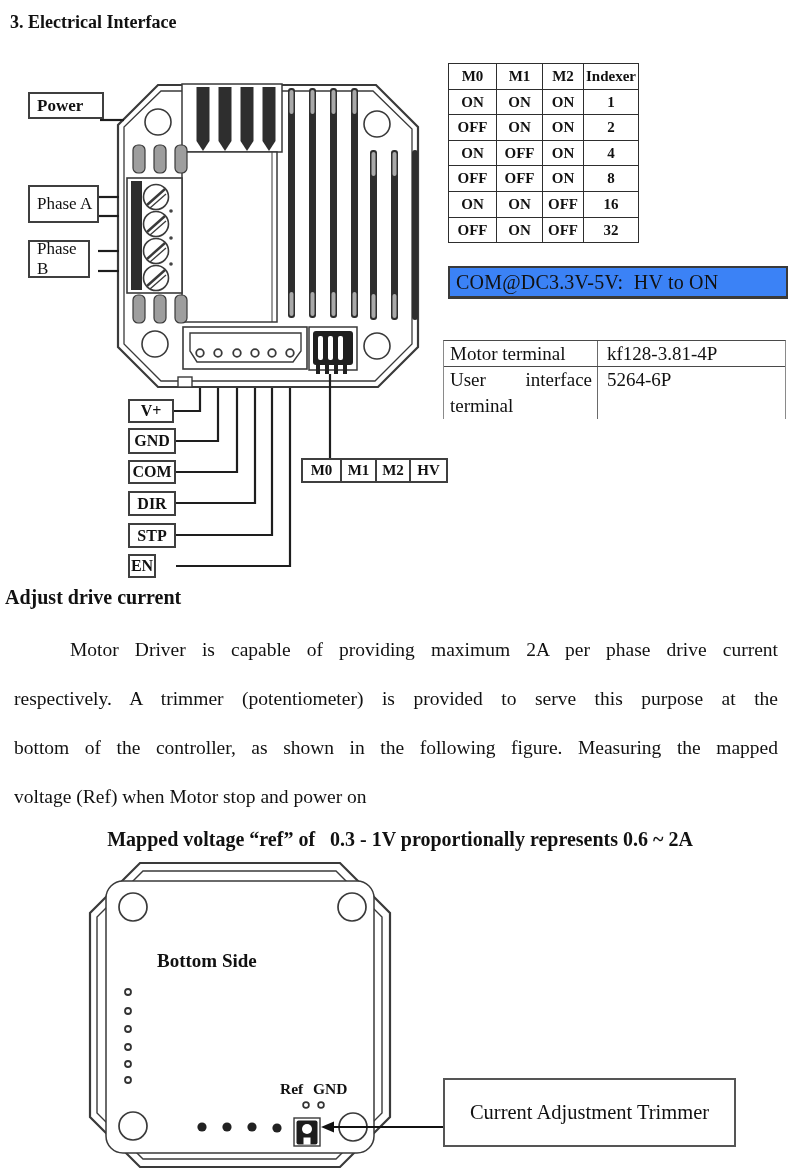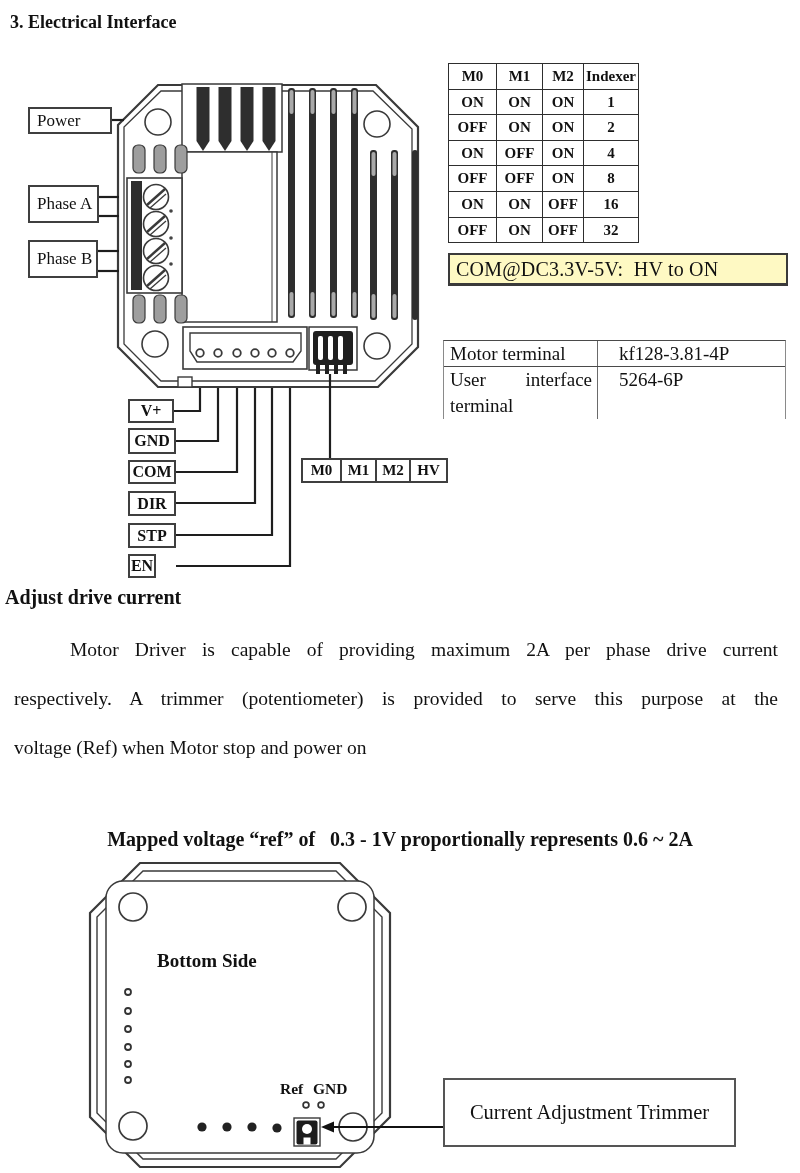--- a/index.html
+++ b/index.html
@@ -17,27 +17,27 @@
   
   .dip-strip{display:flex;}
   .dip-cell{border:2px solid #3f3f3f;border-left:none;background:#fff;display:flex;align-items:center;
             justify-content:center;font-weight:bold;font-size:15px;height:25px;box-sizing:border-box;}
   .dip-cell:first-child{border-left:2px solid #3f3f3f;}
   
   table.idx{border-collapse:collapse;table-layout:fixed;}
   table.idx td,table.idx th{border:1.6px solid #2e2e2e;font-weight:bold;font-size:15px;
             text-align:center;padding:0;height:24.6px;line-height:24.6px;font-family:"Liberation Serif",serif;}
   
-  .volt-box{border:2px solid #3a3a3a;background:#fef9c3;box-sizing:border-box;}
+  .volt-box{border:2px solid #3a3a3a;background:#3b82f6;box-sizing:border-box;margin-top:13px;}
   .volt-row{height:28px;line-height:28px;font-size:20px;padding-left:6px;letter-spacing:.2px;}
   .volt-row:first-child{border-bottom:1.6px solid #3a3a3a;}
   
   .term-table{border-top:1.6px solid #4a4a4a;border-left:1.4px solid #8a8a8a;border-right:1.4px solid #8a8a8a;
               box-sizing:border-box;font-size:19px;}
-  .term-row{display:flex;gap:12px;}
+  .term-row{display:flex;}
   .term-row.first{border-bottom:1.6px solid #4a4a4a;}
   .term-cell-l{width:154px;box-sizing:border-box;border-right:1.4px solid #6a6a6a;padding:0 5px 0 6px;}
   .term-cell-l.just{text-align:justify;}
   .term-cell-v{flex:1;padding-left:9px;}
   .term-row.first .term-cell-l,.term-row.first .term-cell-v{height:25px;line-height:25px;}
   .term-row.second .term-cell-l,.term-row.second .term-cell-v{height:52px;line-height:26px;}
   
   .para{position:absolute;left:14px;top:636px;width:764px;font-size:19.5px;}
   .pline{line-height:27px;margin-bottom:22px;text-align:justify;text-align-last:justify;}
   .pline.first{text-indent:56px;}
@@ -211,23 +211,23 @@
 
       <g>
         <line x1="333" y1="1127" x2="443" y2="1127" stroke="#111" stroke-width="2.2"></line>
         <polygon points="321,1127 334,1121.5 334,1132.5" fill="#111" stroke="none"></polygon>
       </g>
     </g>
   </svg>
 
   <div class="abs page-title" style="left:10px;top:12px;">3. Electrical Interface</div>
 
-  <div class="abs lbl-box" style="left:28px;top:107px;width:84px;height:27px;">Power</div>
+  <div class="abs lbl-box" style="left:28px;top:92px;width:76px;height:27px;font-weight:bold;">Power</div>
   <div class="abs lbl-box" style="left:28px;top:185px;width:71px;height:38px;">Phase A</div>
-  <div class="abs lbl-box" style="left:28px;top:240px;width:70px;height:38px;">Phase B</div>
+  <div class="abs lbl-box" style="left:28px;top:240px;width:62px;height:38px;">Phase B</div>
 
   <div class="abs pin-box" style="left:128px;top:399px;width:46px;height:24px;">V+</div>
   <div class="abs pin-box" style="left:128px;top:428px;width:48px;height:26px;">GND</div>
   <div class="abs pin-box" style="left:128px;top:460px;width:48px;height:24px;">COM</div>
   <div class="abs pin-box" style="left:128px;top:491px;width:48px;height:25px;">DIR</div>
   <div class="abs pin-box" style="left:128px;top:523px;width:48px;height:25px;">STP</div>
   <div class="abs pin-box" style="left:128px;top:554px;width:28px;height:24px;">EN</div>
 
   <div class="abs dip-strip" style="left:301px;top:458px;">
     <div class="dip-cell" style="width:41px;">M0</div>
@@ -296,20 +296,21 @@
       <div class="term-cell-l just">User interface terminal</div>
       <div class="term-cell-v">5264-6P</div>
     </div>
   </div>
 
   <div class="abs sec-heading" style="left:5px;top:586px;">Adjust drive current</div>
 
   <div class="para">
     <div class="pline first">Motor Driver is capable of providing maximum 2A per phase drive current</div>
     <div class="pline">respectively. A trimmer (potentiometer) is provided to serve this purpose at the</div>
+    <div class="pline">bottom of the controller, as shown in the following figure. Measuring the mapped</div>
     <div class="pline last">voltage (Ref) when Motor stop and power on</div>
   </div>
 
   <div class="caption">Mapped voltage “ref” of &nbsp; 0.3 - 1V proportionally represents 0.6 ~ 2A</div>
 
   <div class="abs board-label" style="left:157px;top:950px;width:150px;">Bottom Side</div>
   <div class="abs pad-label" style="left:280px;top:1080px;">Ref</div>
   <div class="abs pad-label" style="left:313px;top:1080px;">GND</div>
 
   <div class="abs callout-box" style="left:443px;top:1078px;width:293px;height:69px;">Current Adjustment Trimmer</div>

